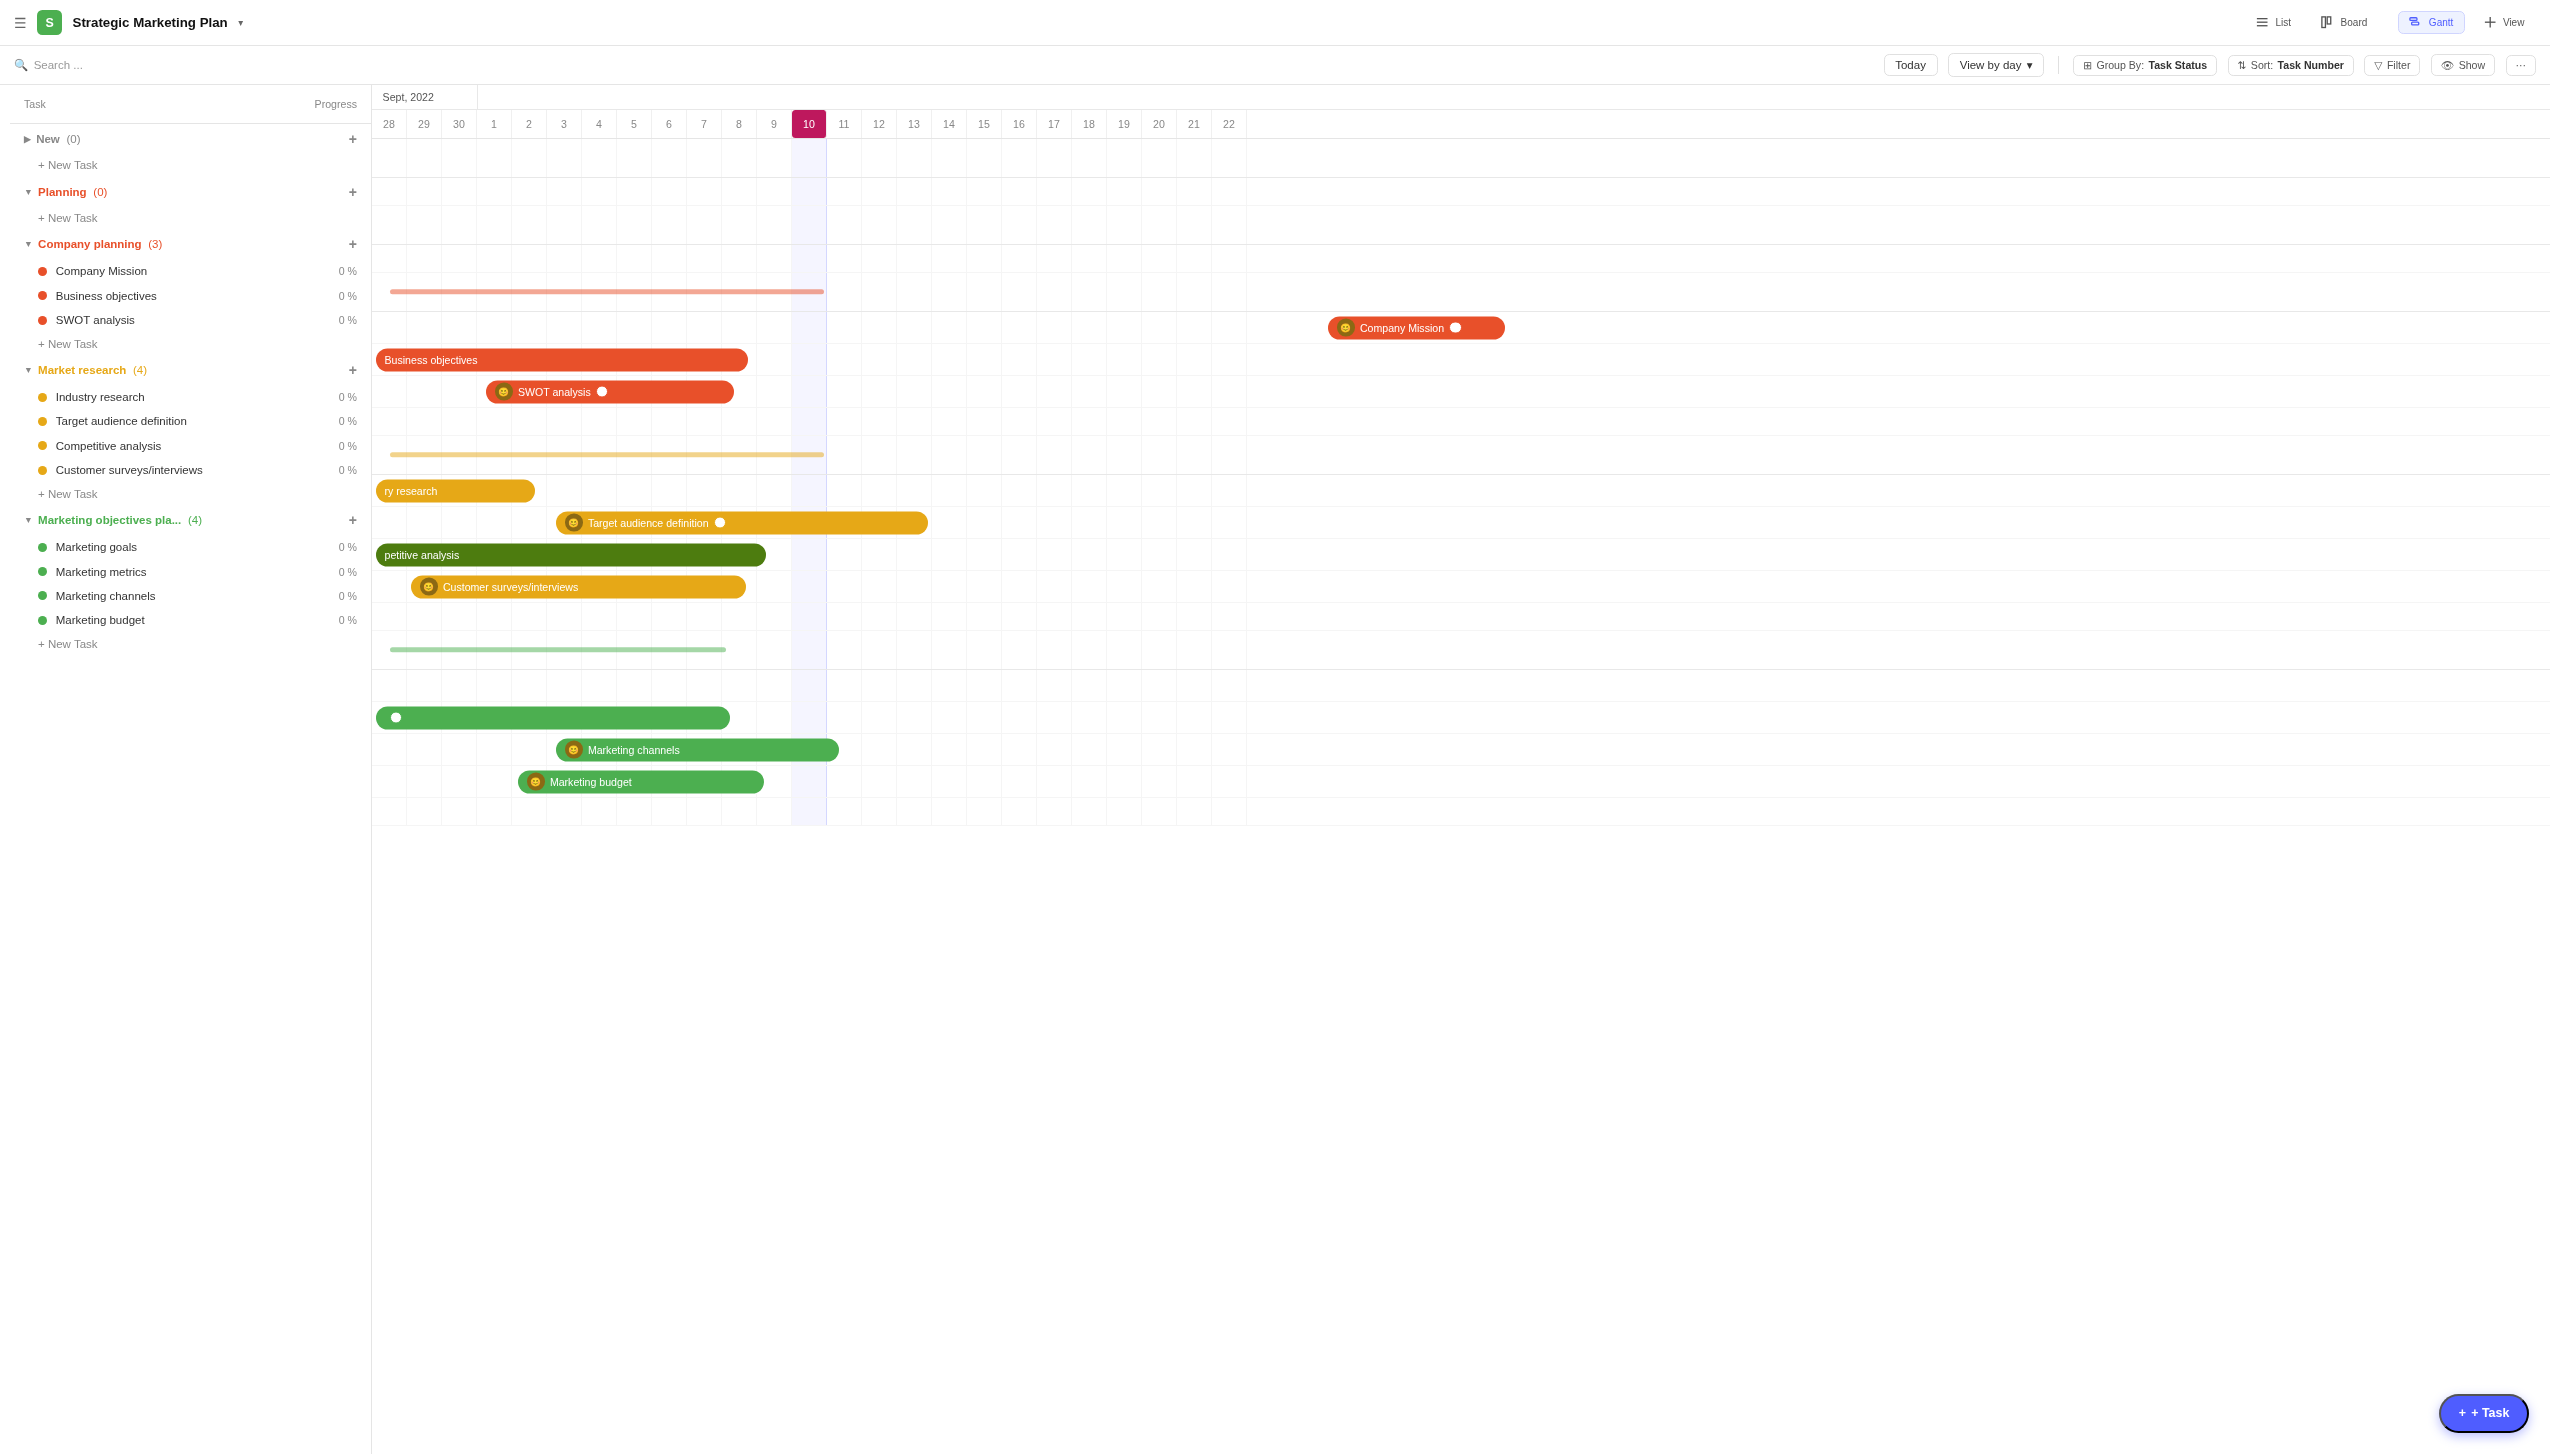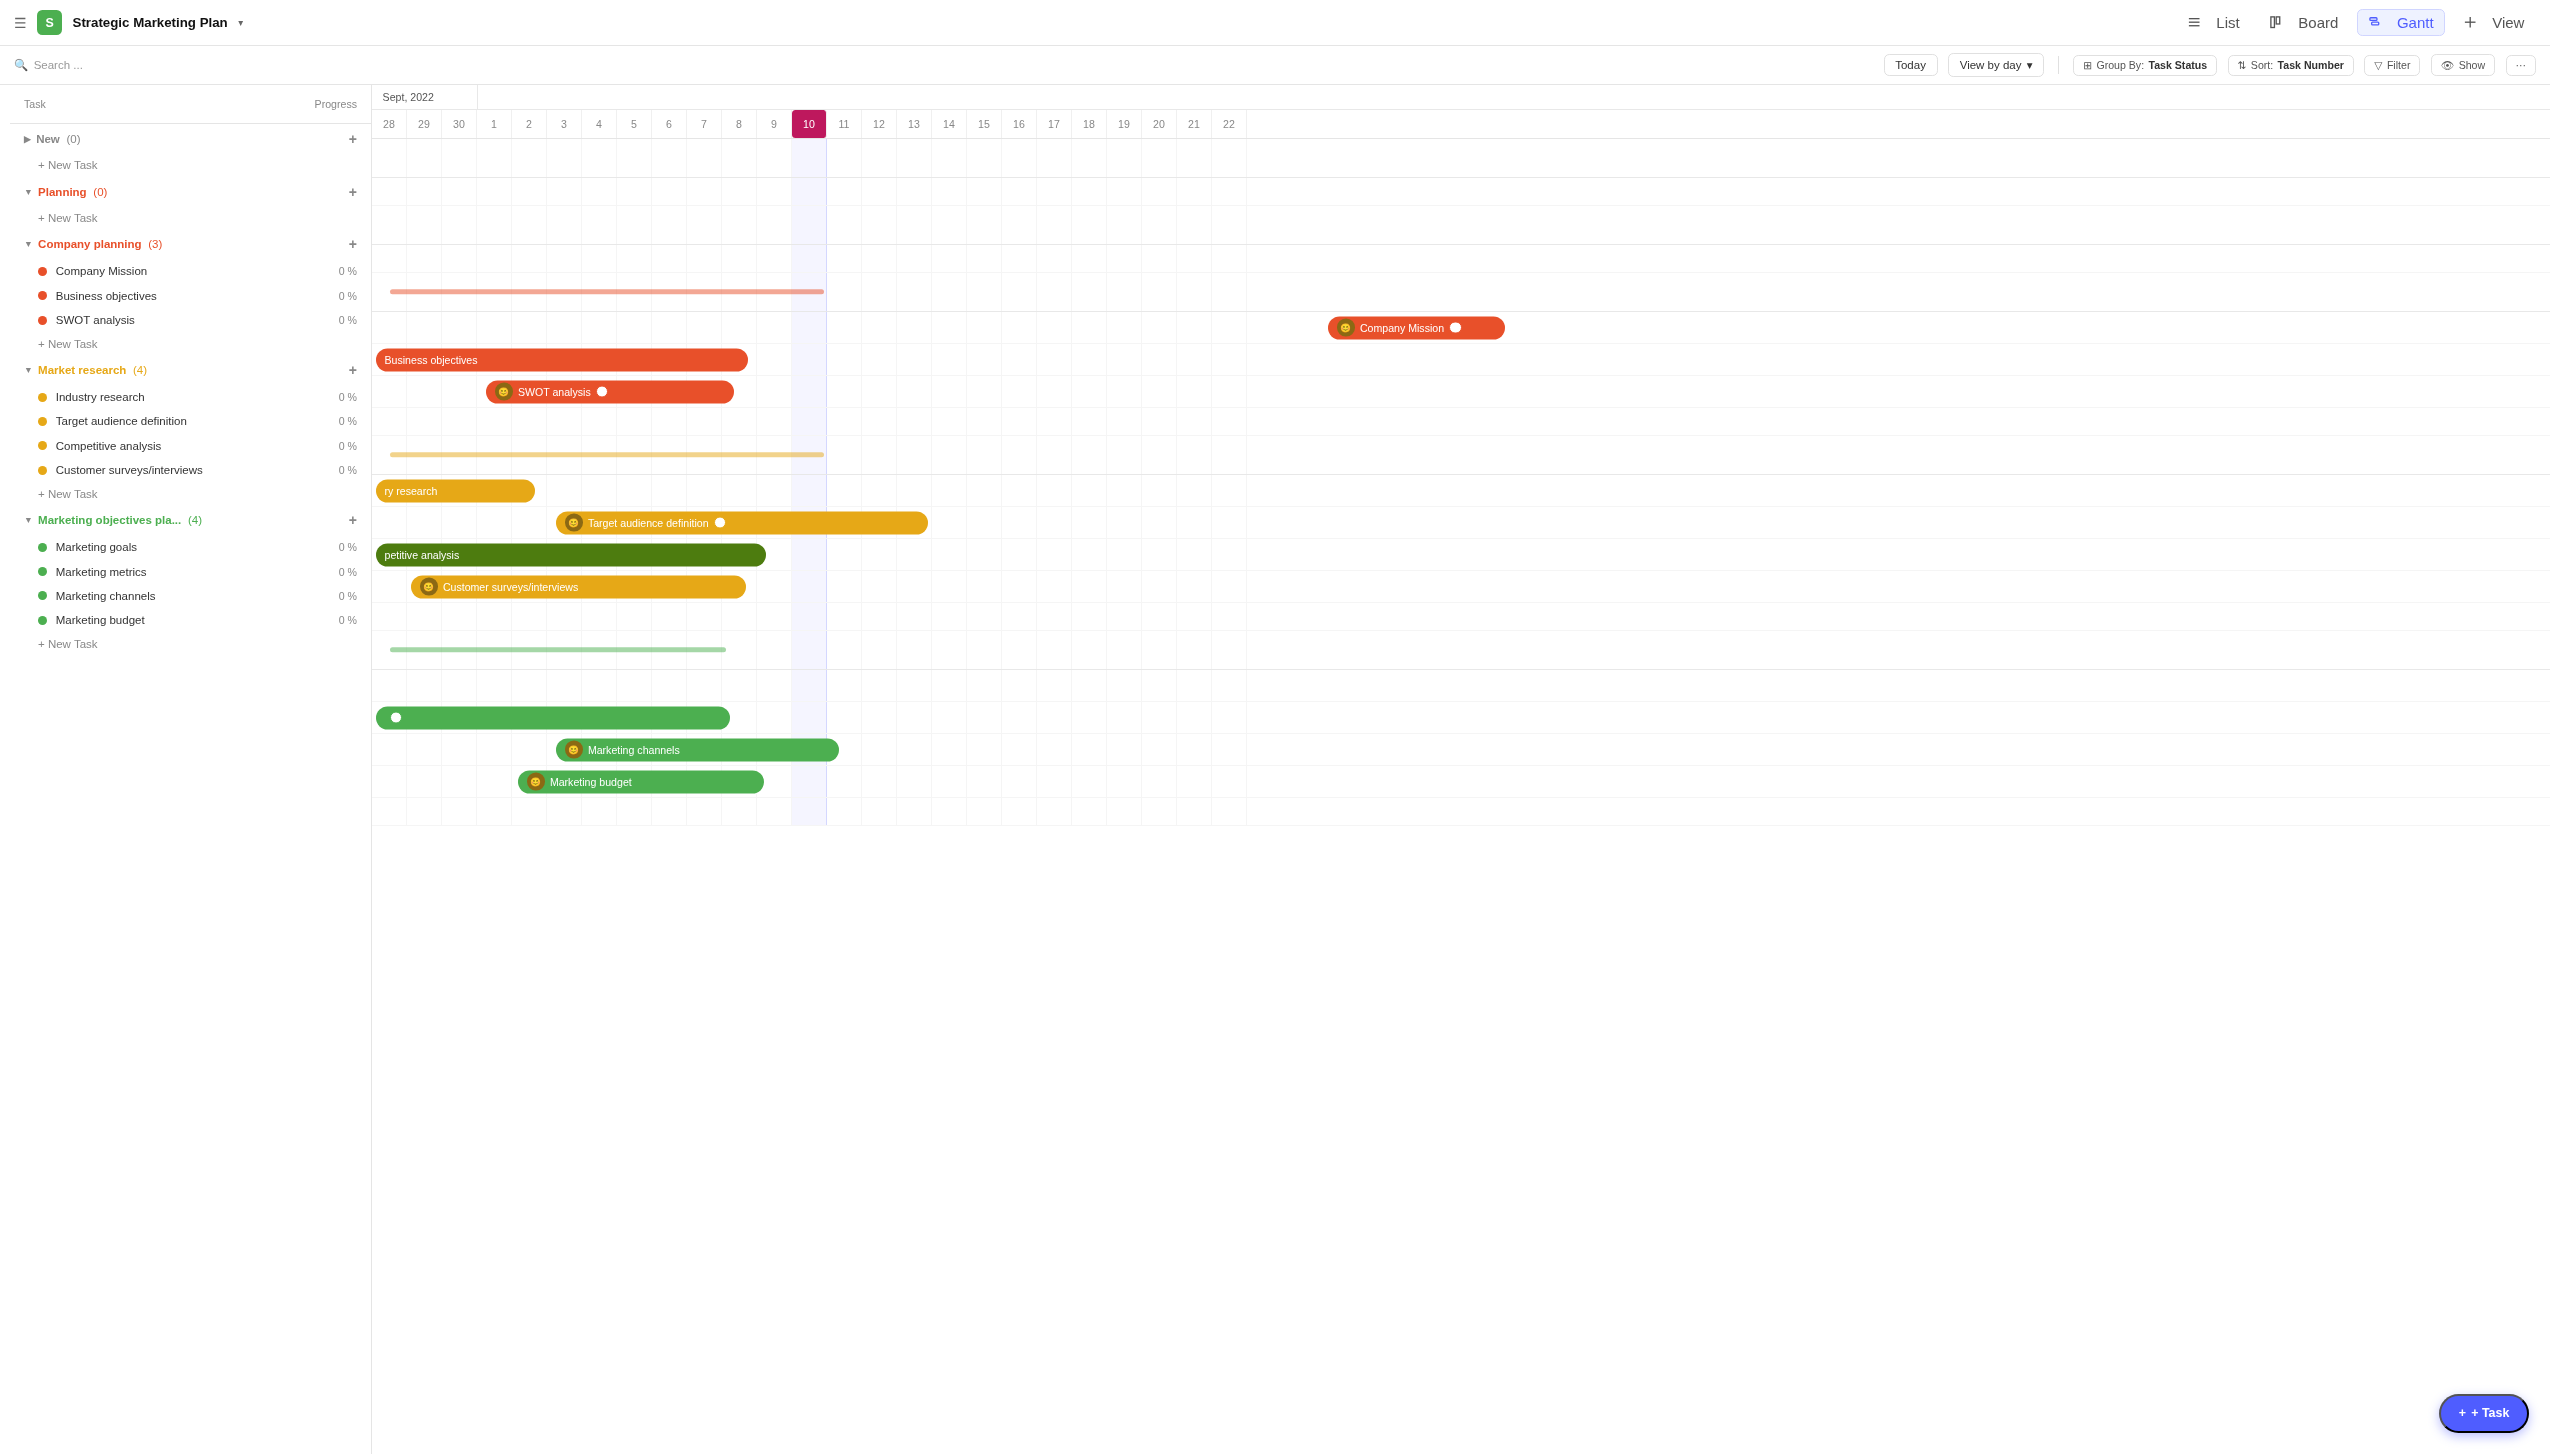--- a/index.html
+++ b/index.html
@@ -10,23 +10,23 @@
       display: flex; align-items: center; height: 46px; padding: 0 14px; border-bottom: 0.9px solid #e5e5e5; gap: 7px;
     }
     .nav-menu-icon { color: #666; cursor: pointer; font-size: 14px; margin-right: 3.5px; }
     .app-logo {
       width: 25px; height: 25px; background: #4caf50; border-radius: 5.3px; display: flex; align-items: center; justify-content: center; color: #fff; font-weight: 700; font-size: 12.4px; margin-right: 3.5px;
     }
     .project-title { font-weight: 600; font-size: 13.3px; color: #111; text-align: center; }
     .project-caret { color: #666; margin-left: 3.5px; font-size: 9.7px; }
     .nav-spacer { flex: 1; }
     .nav-btn {
-      display: flex; align-items: center; gap: 16px; padding: 4.4px 10.6px; border-radius: 5.3px; border: 0.9px solid transparent; cursor: pointer; font-size: 15px; color: #555; background: transparent; justify-content: flex-end;
-    }
-    .nav-btn.active { background: #eef2ff; color: #4f5dff; border-color: #d0d5ff; }
+      display: flex; align-items: center; gap: 7px; padding: 4.4px 10.6px; border-radius: 5.3px; border: 0.9px solid transparent; cursor: pointer; font-size: 10px; color: #555; background: transparent; justify-content: flex-end;
+    }
+    .nav-btn.active { background: #eef2ff; color: #4f5dff; border-color: #d0d5ff; margin-left: 12px; }
     .nav-btn svg { width: 12.4px; height: 12.4px; }
 
     
     .toolbar {
       display: flex; align-items: center; height: 39px; padding: 0 14px; border-bottom: 0.9px solid #e5e5e5; gap: 10.6px;
     }
     .search-box {
       display: flex; align-items: center; gap: 5.3px; color: #999; font-size: 11.5px; width: 177px;
     }
     .toolbar-spacer { flex: 1; }

